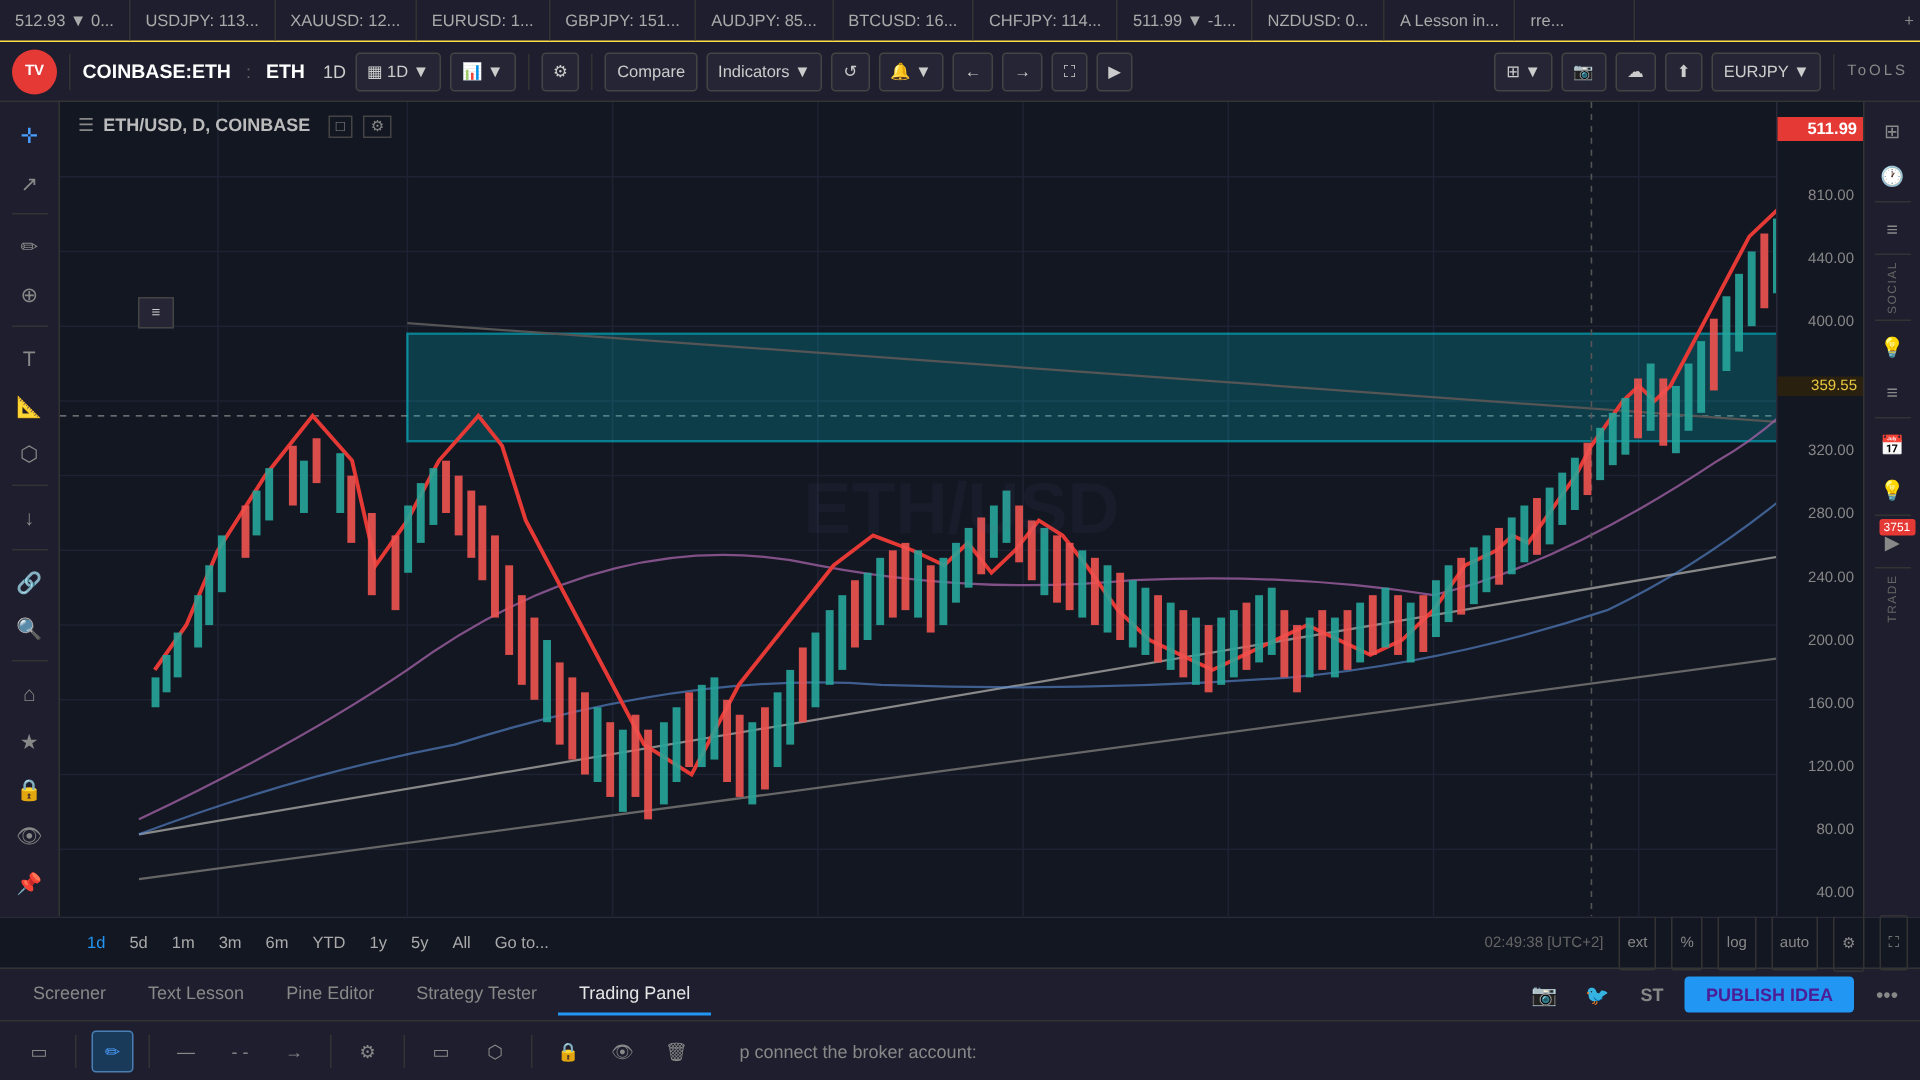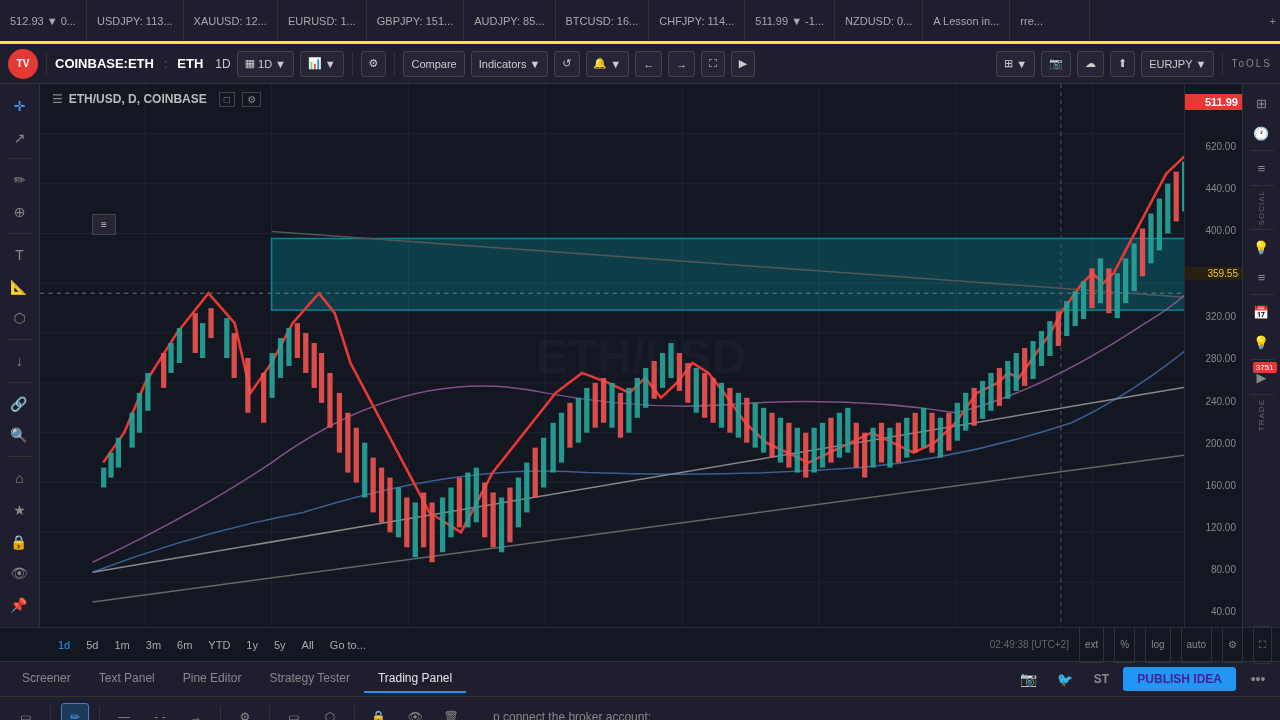--- a/index.html
+++ b/index.html
@@ -1,19 +1,19 @@
 <!DOCTYPE html>
 <html><head>
   <meta charset="utf-8">
   <style>
     * { box-sizing: border-box; margin: 0; padding: 0; }
     body { background: #1a1a2e; font-family: Arial, sans-serif; width: 1280px; height: 720px; overflow: hidden; color: #ccc; font-size: 12px; }
 
     
-    #tab-bar { display: flex; background: #1e1e2e; height: 44px; border-bottom: 3px solid #fde047; overflow: hidden; align-items: stretch; }
+    #tab-bar { display: flex; background: #1e1e2e; height: 28px; border-bottom: 1px solid #fde047; overflow: hidden; align-items: stretch; }
     .tab { display: flex; align-items: center; padding: 0 10px; border-right: 1px solid #333; white-space: nowrap; font-size: 11px; color: #aaa; cursor: pointer; min-width: 80px; }
 
     
     #toolbar { display: flex; align-items: center; background: #1e1e2e; height: 40px; border-bottom: 1px solid #333; padding: 0 8px; gap: 6px; }
     .toolbar-logo { width: 30px; height: 30px; background: #e53935; border-radius: 50%; display: flex; align-items: center; justify-content: center; color: white; font-size: 10px; font-weight: bold; }
     .toolbar-sep { width: 1px; height: 24px; background: #333; margin: 0 2px; }
     .toolbar-btn { display: flex; align-items: center; padding: 3px 7px; border-radius: 3px; border: 1px solid #444; background: #252535; color: #ccc; cursor: pointer; font-size: 11px; gap: 3px; height: 26px; }
     .ticker-label { font-size: 13px; font-weight: bold; color: #fff; }
     .interval-label { font-size: 12px; color: #ccc; }
     .spacer { flex: 1; }
@@ -445,21 +445,21 @@
       </g>
 
       <circle cx="1060" cy="565" r="16" fill="#2a3040" stroke="#444" stroke-width="1"></circle>
       <text x="1054" y="570" fill="#888" font-size="10">🌐</text>
       <text x="1073" y="565" fill="#888" font-size="9">3</text>
       <text x="1073" y="575" fill="#888" font-size="9">13</text>
     </svg>
 
     <div id="price-scale-container">
       <div class="price-badge" style="background:#e53935;color:#fff;font-size:11px;padding:2px 4px;text-align:right;margin-right:0;border-radius:0;">511.99</div>
-      <div class="price-tick">620.00</div>
+      <div class="price-tick">810.00</div>
       <div class="price-tick">440.00</div>
       <div class="price-tick">400.00</div>
       <div class="price-tick price-marker" style="color:#e8c840;background:#2a2010;padding:1px 4px;">359.55</div>
       <div class="price-tick">320.00</div>
       <div class="price-tick">280.00</div>
       <div class="price-tick">240.00</div>
       <div class="price-tick">200.00</div>
       <div class="price-tick">160.00</div>
       <div class="price-tick">120.00</div>
       <div class="price-tick">80.00</div>
@@ -523,21 +523,21 @@
     <span class="time-info-btn">%</span>
     <span class="time-info-btn">log</span>
     <span class="time-info-btn">auto</span>
     <span class="time-info-btn">⚙</span>
     <span class="time-info-btn">⛶</span>
   </div>
 </div>
 
 <div id="panel-tabs">
   <div class="panel-tab">Screener</div>
-  <div class="panel-tab">Text Panel</div>
+  <div class="panel-tab">Text Lesson</div>
   <div class="panel-tab">Pine Editor</div>
   <div class="panel-tab">Strategy Tester</div>
   <div class="panel-tab active" style="color: #e5e5e5; border-bottom: 2px solid rgb(33, 150, 243);">Trading Panel</div>
   <div class="panel-tab-right">
     <div class="icon-btn">
         <span>📷</span>
       </div>
     <div class="icon-btn">
         <span style="font-size:13px;">🐦</span>
       </div>

